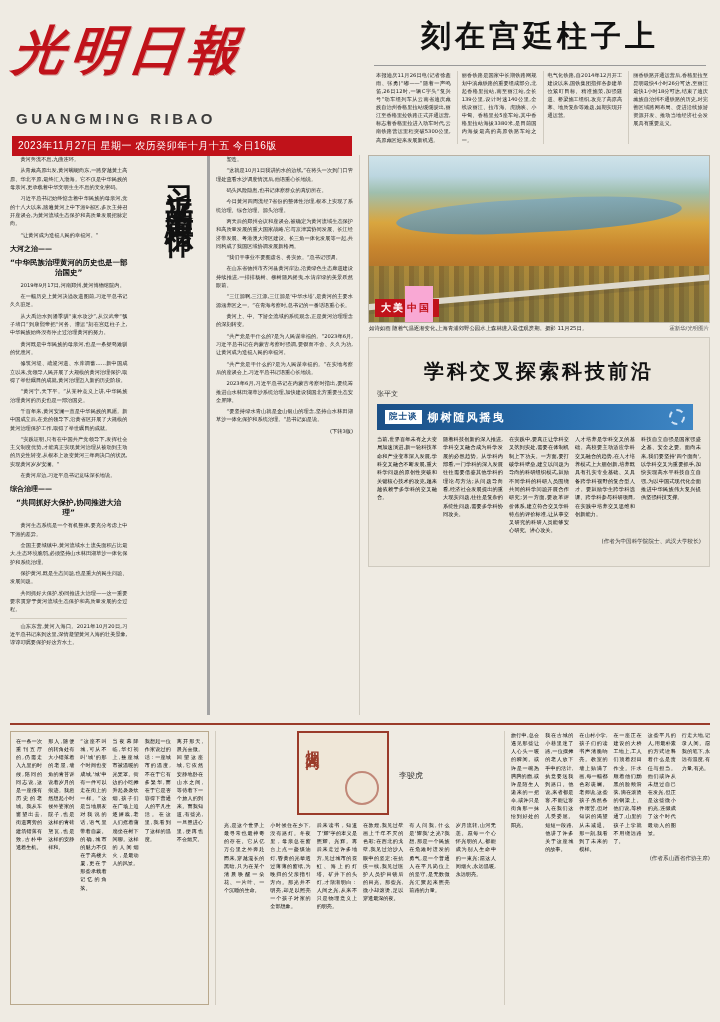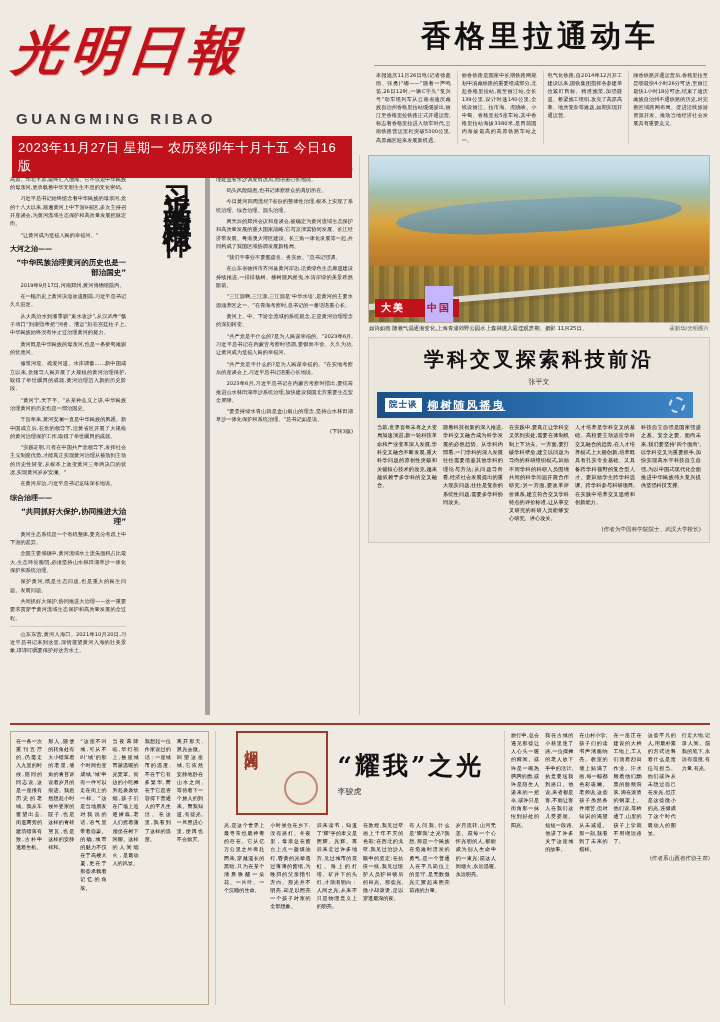--- a/index.html
+++ b/index.html
@@ -44,21 +44,21 @@
     letter-spacing: 3.5px;
     color: #3c3c3c;
     padding: 6px 0 0 6px;
     font-weight: bold;
     margin-top: 28px;
   }
   .date-bar {
     margin: 9px 10px 0 2px;
     background: #c0121a;
     color: #fff;
-    font-size: 13px;
+    font-size: 10px;
     letter-spacing: .5px;
     padding: 3px 6px;
     display: flex;
     justify-content: space-between;
     font-family: "Liberation Sans", sans-serif;
   }
   .url-bar {
     margin: 4px 2px 0 2px;
     font-size: 8px;
     color: #222;
@@ -112,21 +112,21 @@
 
   
   .body-grid {
     display: flex;
     margin-top: 7px;
     height: 560px;
   }
   .col-left {
     width: 200px;
     padding-right: 10px;
-    border-right: 5px solid #a3a3a3;
+    border-right: 3px solid #a3a3a3;
   }
   .col-mid {
     width: 150px;
     padding: 0 6px;
     border-right: 1px solid #cfcabf;
   }
   .col-right {
     flex: 1;
     padding-left: 8px;
   }
@@ -142,21 +142,21 @@
     font-size: 7px;
     font-weight: bold;
     margin: 5px 0 3px 0;
     color: #111;
   }
   .sub-head {
     font-size: 7.5px;
     font-weight: bold;
     margin: 4px 0 3px 0;
     color: #111;
-    text-align: right;
+    text-align: center;
   }
 
   .left-split { display: flex; }
   .left-text { width: 128px; padding-right: 6px; }
   .vertical-title {
     width: 66px;
     writing-mode: vertical-rl;
     text-orientation: upright;
     font-family: "DejaVu Serif", serif;
     font-weight: bold;
@@ -198,55 +198,54 @@
     position: absolute; left: 0; bottom: 0; width: 100%; height: 34%;
     background: repeating-linear-gradient(90deg,#8a7a3a 0 5px,#a98f3e 5px 10px,#7d6a33 10px 15px);
     opacity: .75;
   }
   .photo-badge {
     position: absolute; left: 6px; bottom: 5px;
     background: #c0121a; color: #fff;
     font-size: 10px; font-weight: bold;
     padding: 2px 6px; letter-spacing: 2px;
   }
-  .photo-badge .w { background: #c4b5fd; color: #c0121a; padding: 16px 2px; margin-left: 20px; }
+  .photo-badge .w { background: #f9a8d4; color: #c0121a; padding: 16px 2px; margin-left: 0; }
   .photo-caption {
     display: flex; justify-content: space-between;
     font-size: 5.4px; color: #222; padding: 2px 1px 0 1px;
   }
   .photo-caption .cap-main { flex: 1; padding-right: 6px; }
   .photo-caption .cap-credit { color: #555; white-space: nowrap; }
 
   
   .feature {
     border: 1px solid #cfcabf;
     background: #ebe6dc;
-    padding: 8px 8px;
+    padding: 20px 8px;
     margin-top: 5px;
   }
   .feature-title {
     font-family: "DejaVu Serif", serif;
     font-size: 20px;
     font-weight: bold;
     letter-spacing: 3px;
     text-align: center;
     color: #111;
   }
   .feature-author {
-    text-align: center; font-size: 7px; color: #333; margin-top: 4px;
+    text-align: left; font-size: 7px; color: #333; margin-top: 4px;
   }
   .feature-band {
     margin: 5px 8px 5px 0;
     height: 26px;
     background: linear-gradient(90deg,#1b4f86,#2a6fae 60%,#3f86c4);
     color: #fff;
     display: flex; align-items: center; gap: 6px;
     padding: 0 8px;
     font-weight: bold;
-    text-decoration: underline;
   }
   .band-tag { background: #fff; color: #1b4f86; font-size: 8.5px; padding: 1px 4px; letter-spacing: 1px; }
   .band-text { font-size: 11px; letter-spacing: 2px; }
   .band-gear {
     margin-left: auto; width: 16px; height: 16px; border-radius: 50%;
     border: 2px dashed #cfe2f5;
   }
   .feature-cols { display: flex; gap: 6px; }
   .feature-cols .fc { flex: 1; font-size: 5.2px; line-height: 1.6; text-align: justify; }
   .feature-sign { text-align: right; font-size: 5.6px; color: #333; margin-top: 3px; }
@@ -302,21 +301,21 @@
 
   <div class="masthead">
     <div class="masthead-left">
       <div class="logo-cn">光明日報</div>
       <div class="logo-pinyin">GUANGMING RIBAO</div>
       <div class="date-bar">
         <span>2023年11月27日    星期一    农历癸卯年十月十五    今日16版</span>
       </div>
     </div>
     <div class="masthead-right">
-      <div class="lead-title">香格里拉通动车</div>
+      <div class="lead-title">刻在宫廷柱子上</div>
       <div class="lead-rule"></div>
       <div class="lead-cols">
         <div class="col">本报迪庆11月26日电(记者徐鑫雨、张勇)“嘟——”随着一声鸣笛,26日12时,一辆C字头“复兴号”动车组列车从云南省迪庆藏族自治州香格里拉站缓缓驶出,丽江至香格里拉铁路正式开通运营,标志着香格里拉进入动车时代,云南铁路营运里程突破5300公里,高原藏区迎来发展新机遇。</div>
         <div class="col">丽香铁路是国家中长期铁路网规划中滇藏铁路的重要组成部分,北起香格里拉站,南至丽江站,全长139公里,设计时速140公里,全线设丽江、拉市海、虎跳峡、小中甸、香格里拉5座车站,其中香格里拉站海拔3380米,是目前国内海拔最高的高原铁路车站之一。</div>
         <div class="col">电气化铁路,自2014年12月开工建设以来,国铁集团指挥各参建单位紧盯目标、精准施策,加强隧道、桥梁施工组织,攻克了高原高寒、地质复杂等难题,如期实现开通运营。</div>
         <div class="col">丽香铁路开通运营后,香格里拉至昆明最快4小时26分可达,至丽江最快1小时18分可达,结束了迪庆藏族自治州不通铁路的历史,对完善区域路网布局、促进沿线旅游资源开发、推动当地经济社会发展具有重要意义。</div>
       </div>
     </div>
   </div>
 
@@ -432,21 +431,20 @@
       </div>
     </div>
 
     <div class="b-mid">
       <div class="essay-head">
         <div class="seal">
           <div class="s-text">烟火人间</div>
           <div class="s-mark"></div>
         </div>
         <div>
-          <div class="essay-title">“耀我”之光</div>
           <div class="essay-author">李骏虎</div>
         </div>
       </div>
       <div class="b-cols">
         <div class="bc">光,是这个世界上最寻常也最神奇的存在。它从亿万公里之外奔赴而来,穿越漫长的黑暗,只为在某个清晨唤醒一朵花、一片叶、一个沉睡的生命。</div>
         <div class="bc">小时候住在乡下,没有路灯。冬夜里，母亲总在窗台上点一盏煤油灯,昏黄的光晕透过薄薄的窗纸,为晚归的父亲指引方向。那光并不明亮,却足以照亮一个孩子对家的全部想象。</div>
         <div class="bc">后来读书，知道了'耀'字的本义是照耀、光辉。再后来走过许多地方,见过城市的霓虹、海上的灯塔、矿井下的头灯,才渐渐明白：人间之光,从来不只是物理意义上的明亮。</div>
         <div class="bc">在敦煌,我见过壁画上千年不灭的色彩;在西北的戈壁,我见过治沙人眼中的坚定;在抗疫一线,我见过医护人员护目镜后的目光。那些光,微小却滚烫,足以穿透最深的夜。</div>
         <div class="bc">有人问我,什么是'耀我'之光?我想,那是一个民族在危难时迸发的勇气,是一个普通人在平凡岗位上的坚守,是无数微光汇聚起来照亮前路的力量。</div>
         <div class="bc">岁月流转,山河无恙。愿每一个心怀光明的人,都能成为别人生命中的一束光;愿这人间烟火,永远温暖,永远明亮。</div>

